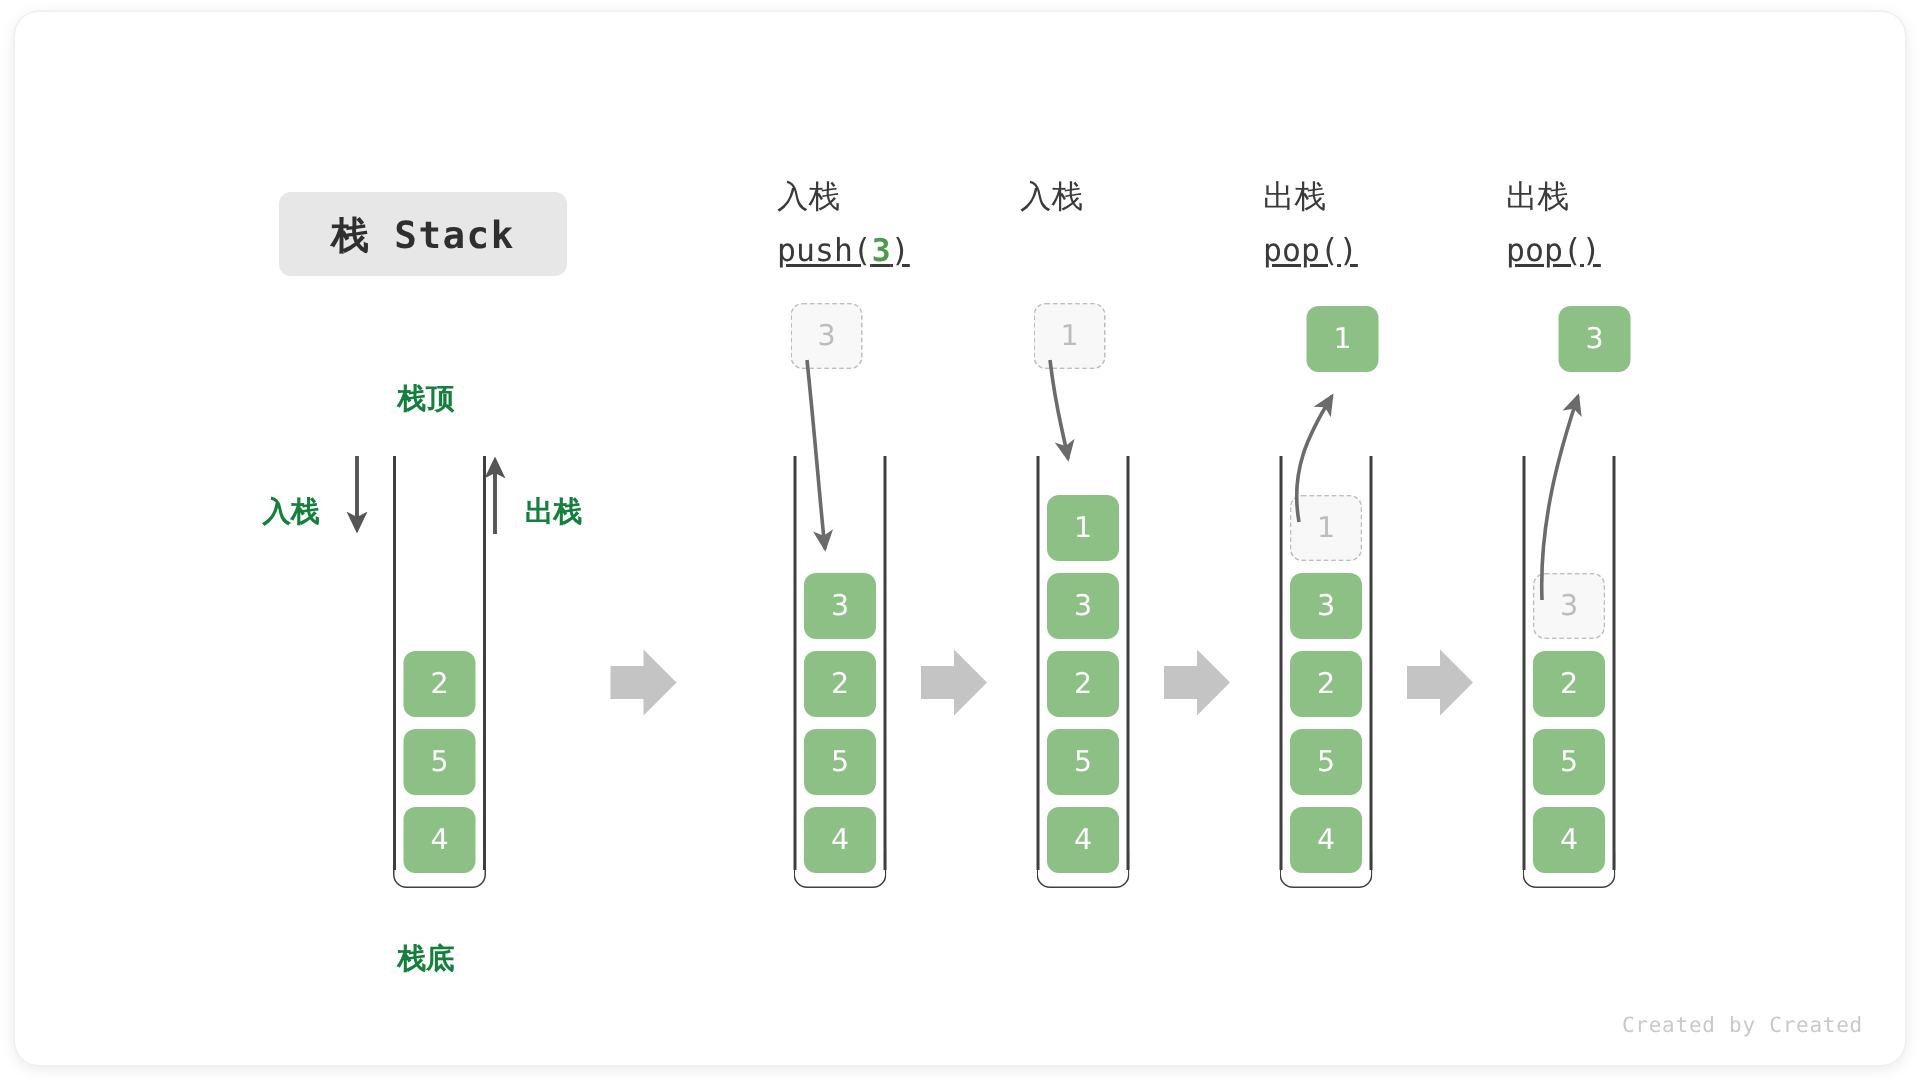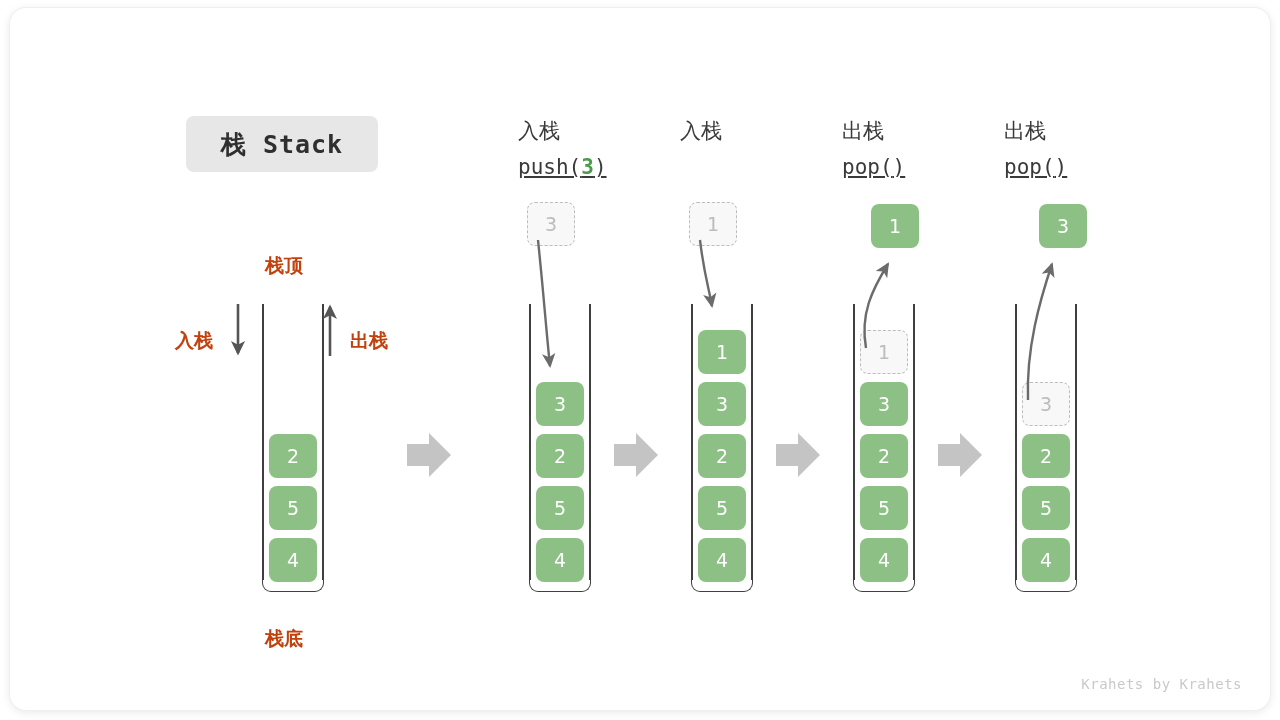--- a/index.html
+++ b/index.html
@@ -24,39 +24,39 @@
     background: #ffffff;
     border-radius: 16px;
     box-shadow: 0 0 0 1px #efefef, 0 2px 10px rgba(0,0,0,0.10);
     overflow: hidden;
   }
 
   
   #title-badge {
     position: absolute;
     left: 176px;
-    top: 108px;
+    top: 120px;
     width: 192px;
     height: 56px;
     background: #e7e7e7;
     border-radius: 8px;
     display: flex;
     align-items: center;
     justify-content: center;
     color: #2f2f2f;
     font-size: 25px;
     font-weight: bold;
     font-family: "DejaVu Sans Mono", monospace;
     letter-spacing: 1px;
   }
 
   
   .cjk-label {
     position: absolute;
-    color: #c2410c;
+    color: #15803d;
     font-weight: bold;
     font-size: 19px;
     font-family: "DejaVu Sans", sans-serif;
     white-space: nowrap;
   }
 
   
   .col-head {
     position: absolute;
     width: 160px;
@@ -290,14 +290,14 @@
     </g>
 
     <g>
       <path d="M856,340 C850,306 862,282 878,256" fill="none" stroke="#6b6b6b" stroke-width="2.4" marker-end="url(#ah-curve)"></path>
     </g>
     <g>
       <path d="M1018,392 C1016,340 1030,292 1042,256" fill="none" stroke="#6b6b6b" stroke-width="2.4" marker-end="url(#ah-curve)"></path>
     </g>
   </svg>
 
-  <div id="credit">Krahets by Krahets</div>
+  <div id="credit">Created by Created</div>
 </div>
 
 </body></html>

